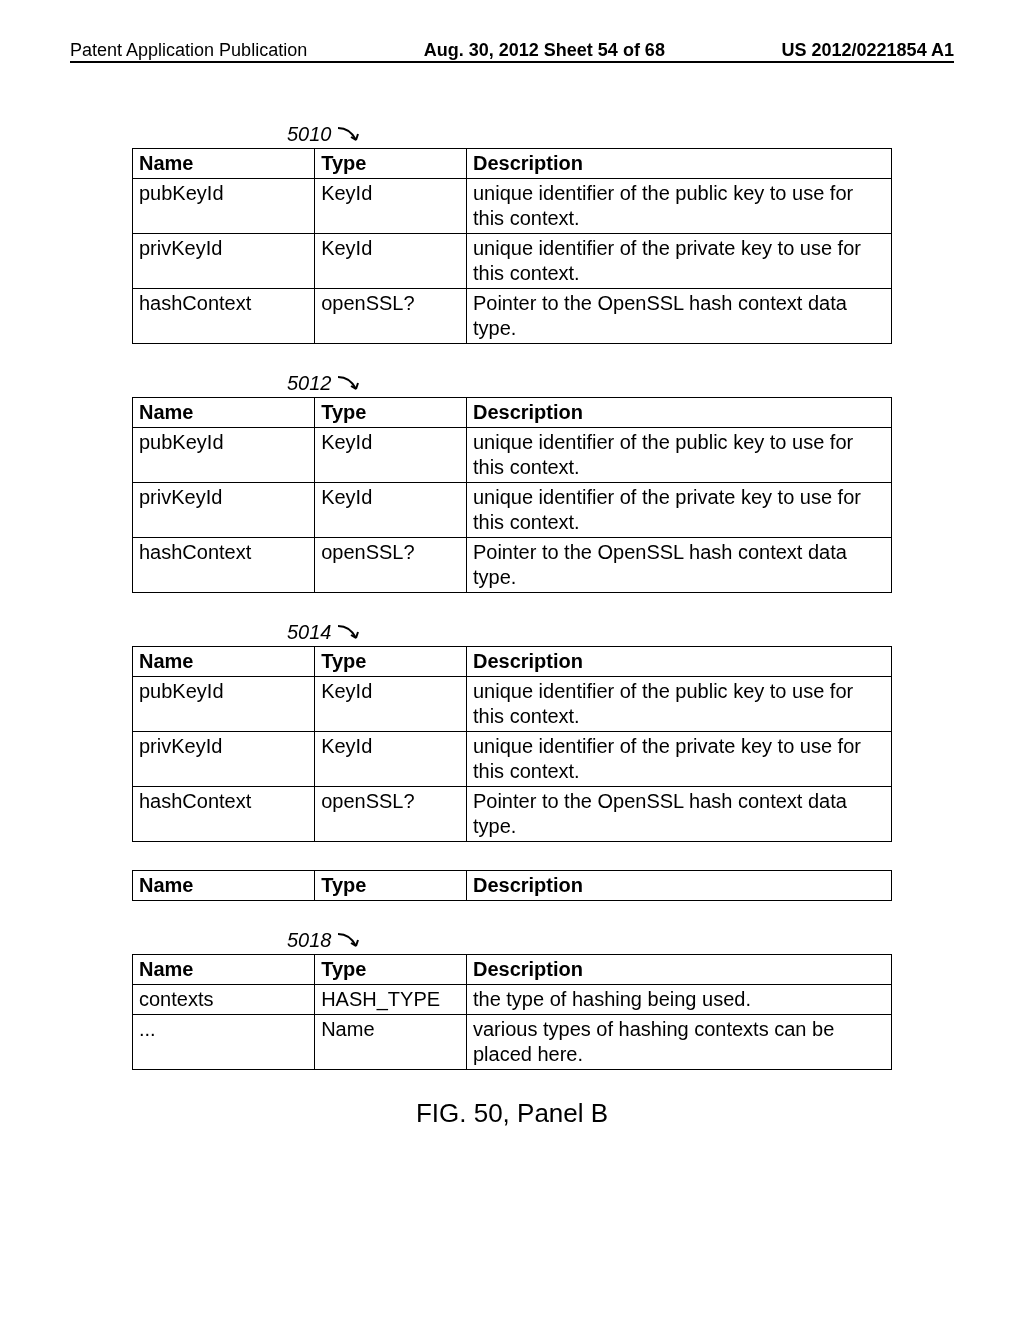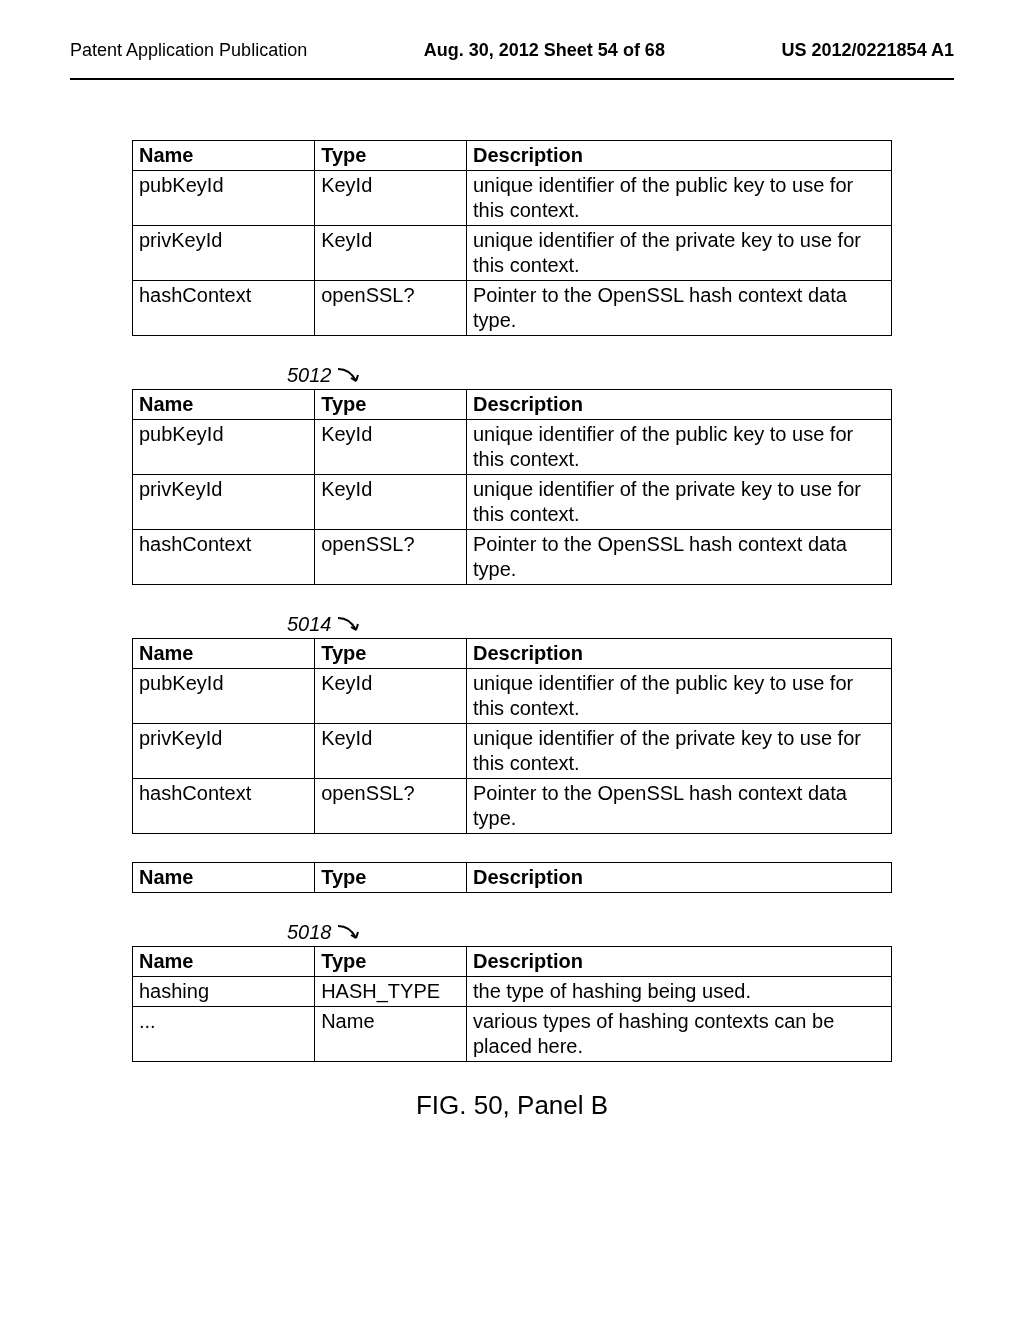--- a/index.html
+++ b/index.html
@@ -10,21 +10,21 @@
       margin: 0;
       padding: 0;
     }
     .page {
       padding: 40px 70px 0 70px;
     }
     .header {
       display: flex;
       justify-content: space-between;
       font-size: 18px;
-      margin-bottom: 17px;
+      margin-bottom: 0;
     }
     .header .bold {
       font-weight: bold;
     }
     .header-sep {
       border: none;
       border-top: 2px solid #000;
       margin: 0 0 60px 0;
     }
     .content {
@@ -81,20 +81,29 @@
   <div class="header">
     <span>Patent Application Publication</span>
     <span class="bold">Aug. 30, 2012  Sheet 54 of 68</span>
     <span class="bold">US 2012/0221854 A1</span>
   </div>
   <hr class="header-sep">
 
   <div class="content">
 
     <div class="table-block">
+      <div class="ref-label">
+        <span>5010</span>
+        <span>
+          <svg width="28" height="20" viewBox="0 0 28 20">
+              <path d="M2 2 Q 14 2 20 14" fill="none" stroke="#000" stroke-width="2"></path>
+              <path d="M20 14 L15 11 M20 14 L22 8" fill="none" stroke="#000" stroke-width="2"></path>
+            </svg>
+        </span>
+      </div>
       <table class="data">
         <colgroup>
             <col class="c-name">
             <col class="c-type">
             <col class="c-desc">
           </colgroup>
         <tbody>
             <tr>
           <th>Name</th>
           <th>Type</th>
@@ -234,21 +243,21 @@
             <col class="c-type">
             <col class="c-desc">
           </colgroup>
         <tbody>
             <tr>
           <th>Name</th>
           <th>Type</th>
           <th>Description</th>
         </tr>
         <tr>
-          <td>hashing</td>
+          <td>contexts</td>
           <td>HASH_TYPE</td>
           <td>the type of hashing being used.</td>
         </tr>
         <tr>
           <td>...</td>
           <td>Name</td>
           <td>various types of hashing contexts can be placed here.</td>
         </tr>
       </tbody>
         </table>

